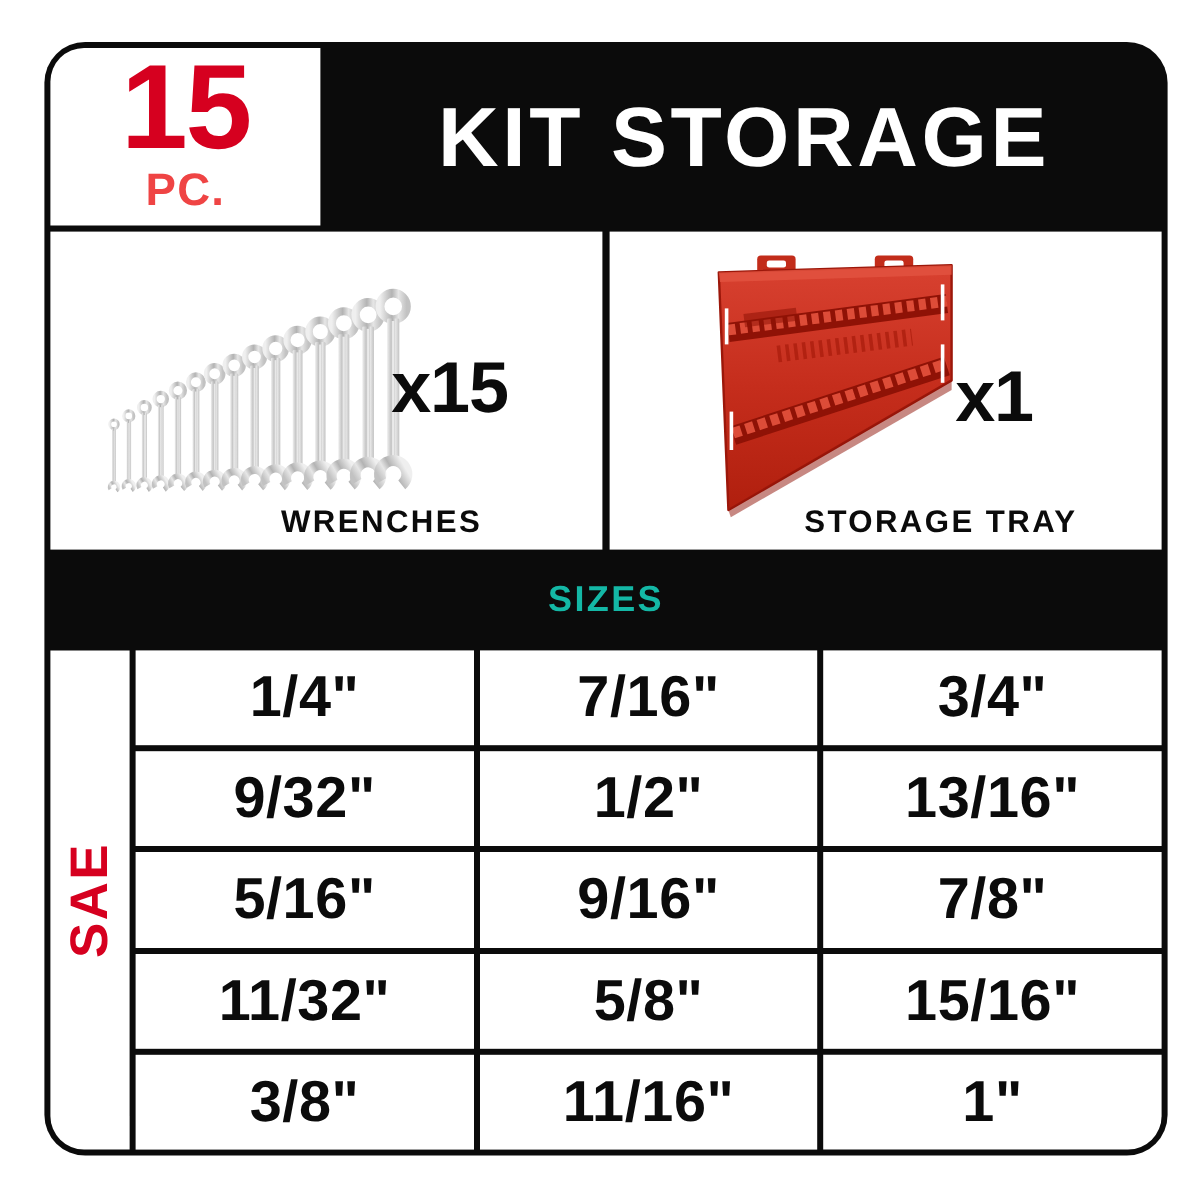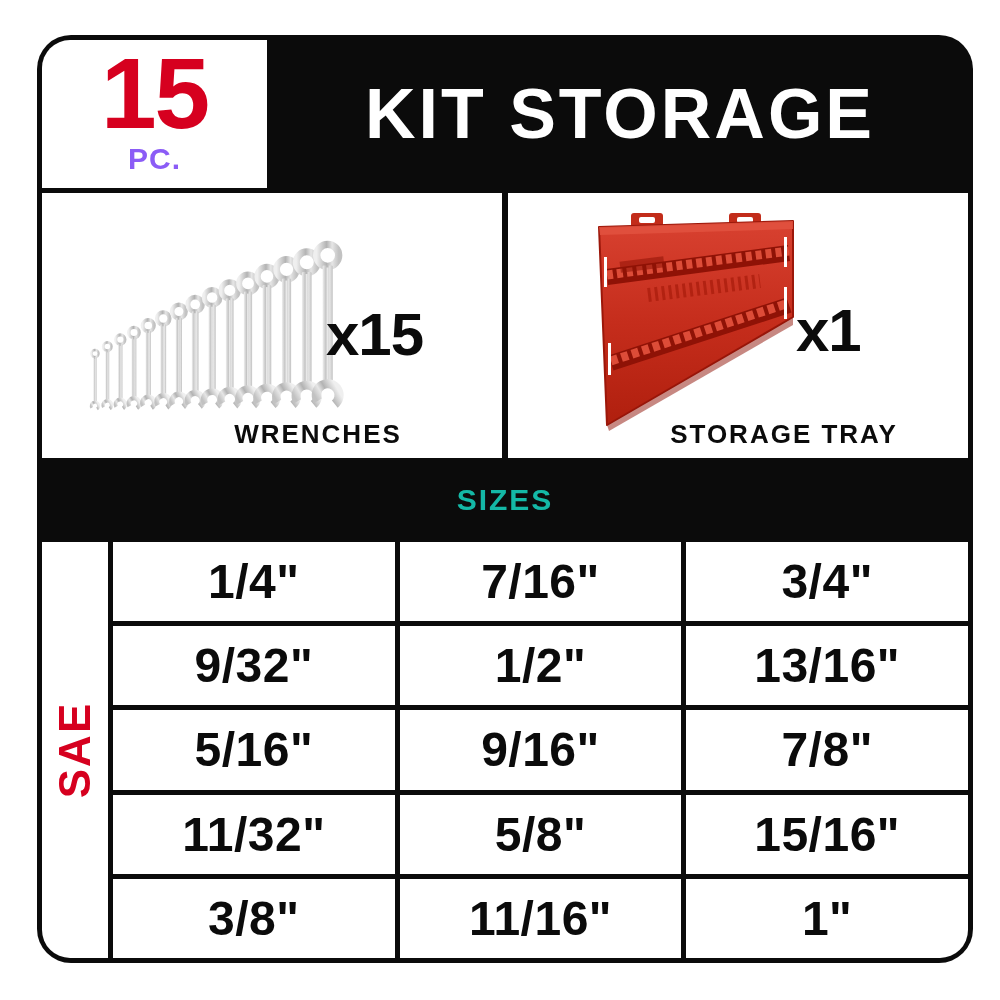--- a/index.html
+++ b/index.html
@@ -12,34 +12,34 @@
     background:#0b0b0b;border-radius:34px;overflow:hidden;
     box-sizing:border-box;padding:5px;display:flex;flex-direction:column;gap:5px;
   }
   
   .header-row{height:148px;display:flex;gap:5px;flex:0 0 auto;}
   .pc-box{
     width:225px;background:#fff;border-radius:28px 0 0 0;
     display:flex;flex-direction:column;align-items:center;justify-content:center;
   }
   .pc-count{font-size:100px;line-height:0.82;font-weight:bold;color:#d6001f;letter-spacing:-2px;}
-  .pc-unit{font-size:30px;font-weight:bold;color:#8b5cf6;margin-top:8px;letter-spacing:1px;}
+  .pc-unit{font-size:38px;font-weight:bold;color:#ef4444;margin-top:8px;letter-spacing:1px;}
   .kit-title{
     flex:1;display:flex;align-items:center;justify-content:center;
     color:#ffffff;font-size:70px;font-weight:bold;letter-spacing:3px;white-space:nowrap;
   }
   
   .panels-row{height:265px;display:flex;gap:6px;flex:0 0 auto;}
   .panel{flex:1;background:#ffffff;position:relative;overflow:hidden;}
   .illus{position:absolute;left:0;top:0;}
   .qty{
     position:absolute;font-size:60px;font-weight:bold;color:#0b0b0b;line-height:1;
     letter-spacing:-1px;
   }
-  .qty-wrenches{left:284px;top:112px;}
+  .qty-wrenches{left:284px;top:100px;}
   .qty-tray{left:288px;top:108px;text-align:center;}
   .panel-label{
     position:absolute;left:0;bottom:8px;width:100%;text-align:center;
     font-size:26px;font-weight:bold;color:#0b0b0b;letter-spacing:2px;padding-left:46px;
   }
   
   .sizes-bar{
     height:74px;flex:0 0 auto;display:flex;align-items:center;justify-content:center;
     color:#14b8a6;font-size:30px;font-weight:bold;letter-spacing:2px;
   }

